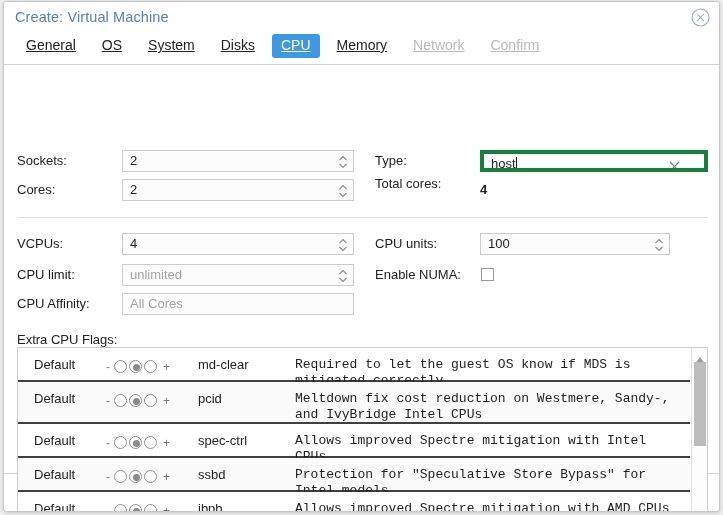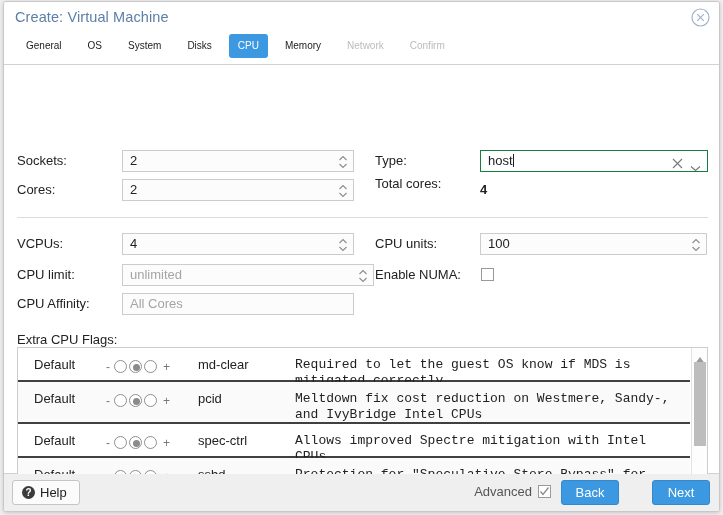--- a/index.html
+++ b/index.html
@@ -45,28 +45,29 @@
   
   #tabbar {
     position: relative;
     height: 31px;
     background: #ffffff;
     border-bottom: 1px solid #d2d2d2;
     padding-left: 13px;
   }
   .tab {
     display: inline-block;
-    font-size: 10px;
+    font-size: 14px;
     color: #222222;
     padding: 4px 9px 5px 9px;
     margin-right: 8px;
     border-radius: 3px;
     cursor: pointer;
     line-height: 15px;
     vertical-align: top;
+    text-decoration: underline;
   }
   .tab.active { background: #3c98e0; color: #ffffff; }
   .tab.disabled { color: #bbbbbb; cursor: default; }
 
   
   #body {
     position: relative;
     height: 409px;
     background: #ffffff;
     border-bottom: 1px solid #d2d2d2;
@@ -85,21 +86,21 @@
     background: #fcfcfc;
     font-size: 13px;
     color: #222222;
     line-height: 20px;
     padding: 0 20px 0 7px;
     overflow: hidden;
     white-space: nowrap;
   }
   .finput.placeholder { color: #a4a4a4; }
   .finput.focused {
-    border: 1px solid #15803d;
+    border: 4px solid #15803d;
     background: #ffffff;
     padding-right: 56px;
   }
   .spinner {
     position: absolute;
     right: 5px; top: 3px;
     width: 10px; height: 16px;
     pointer-events: auto;
     cursor: pointer;
   }
@@ -360,37 +361,37 @@
       <span>4</span>
       <span class="spinner">
         <svg width="10" height="16" viewBox="0 0 10 16">
           <polyline points="1.5,6 5,2.5 8.5,6" fill="none" stroke="#8c8c8c" stroke-width="1.1"></polyline>
           <polyline points="1.5,10 5,13.5 8.5,10" fill="none" stroke="#8c8c8c" stroke-width="1.1"></polyline>
         </svg>
       </span>
     </div>
 
     <div class="flabel" style="left:13px; top:199px;">CPU limit:</div>
-    <div class="finput placeholder" style="left:118px; top:199px; width:252px;">
+    <div class="finput placeholder" style="left:118px; top:199px; width:232px;">
       <span>unlimited</span>
       <span class="spinner">
         <svg width="10" height="16" viewBox="0 0 10 16">
           <polyline points="1.5,6 5,2.5 8.5,6" fill="none" stroke="#8c8c8c" stroke-width="1.1"></polyline>
           <polyline points="1.5,10 5,13.5 8.5,10" fill="none" stroke="#8c8c8c" stroke-width="1.1"></polyline>
         </svg>
       </span>
     </div>
 
     <div class="flabel" style="left:13px; top:228px;">CPU Affinity:</div>
     <div class="finput placeholder" style="left:118px; top:228px; width:232px;">
       <span>All Cores</span>
     </div>
 
     <div class="flabel" style="left:371px; top:168px;">CPU units:</div>
-    <div class="finput" style="left:476px; top:168px; width:227px;">
+    <div class="finput" style="left:476px; top:168px; width:190px;">
       <span>100</span>
       <span class="spinner">
         <svg width="10" height="16" viewBox="0 0 10 16">
           <polyline points="1.5,6 5,2.5 8.5,6" fill="none" stroke="#8c8c8c" stroke-width="1.1"></polyline>
           <polyline points="1.5,10 5,13.5 8.5,10" fill="none" stroke="#8c8c8c" stroke-width="1.1"></polyline>
         </svg>
       </span>
     </div>
 
     <div class="flabel" style="left:371px; top:199px;">Enable NUMA:</div>
@@ -473,27 +474,14 @@
           <svg width="12" height="10" viewBox="0 0 12 10">
             <polygon points="6,2 10,7.5 2,7.5" fill="#9a9a9a"></polygon>
           </svg>
         </div>
         <div id="scroll-thumb"></div>
       </div>
     </div>
 
   </div>
 
-  <div id="footer">
-    <div id="help-btn">
-      <span id="help-icon">?</span><span>Help</span>
-    </div>
-    <div id="advanced-label">Advanced</div>
-    <div id="advanced-cb">
-      <svg width="11" height="11" viewBox="0 0 11 11" style="display:block;">
-        <polyline points="1.5,5.5 4,8.5 9.5,1.5" fill="none" stroke="#8c8c8c" stroke-width="1.3"></polyline>
-      </svg>
-    </div>
-    <div class="navbtn" id="back-btn">Back</div>
-    <div class="navbtn" id="next-btn">Next</div>
-  </div>
 
 </div>
 
 </body></html>

